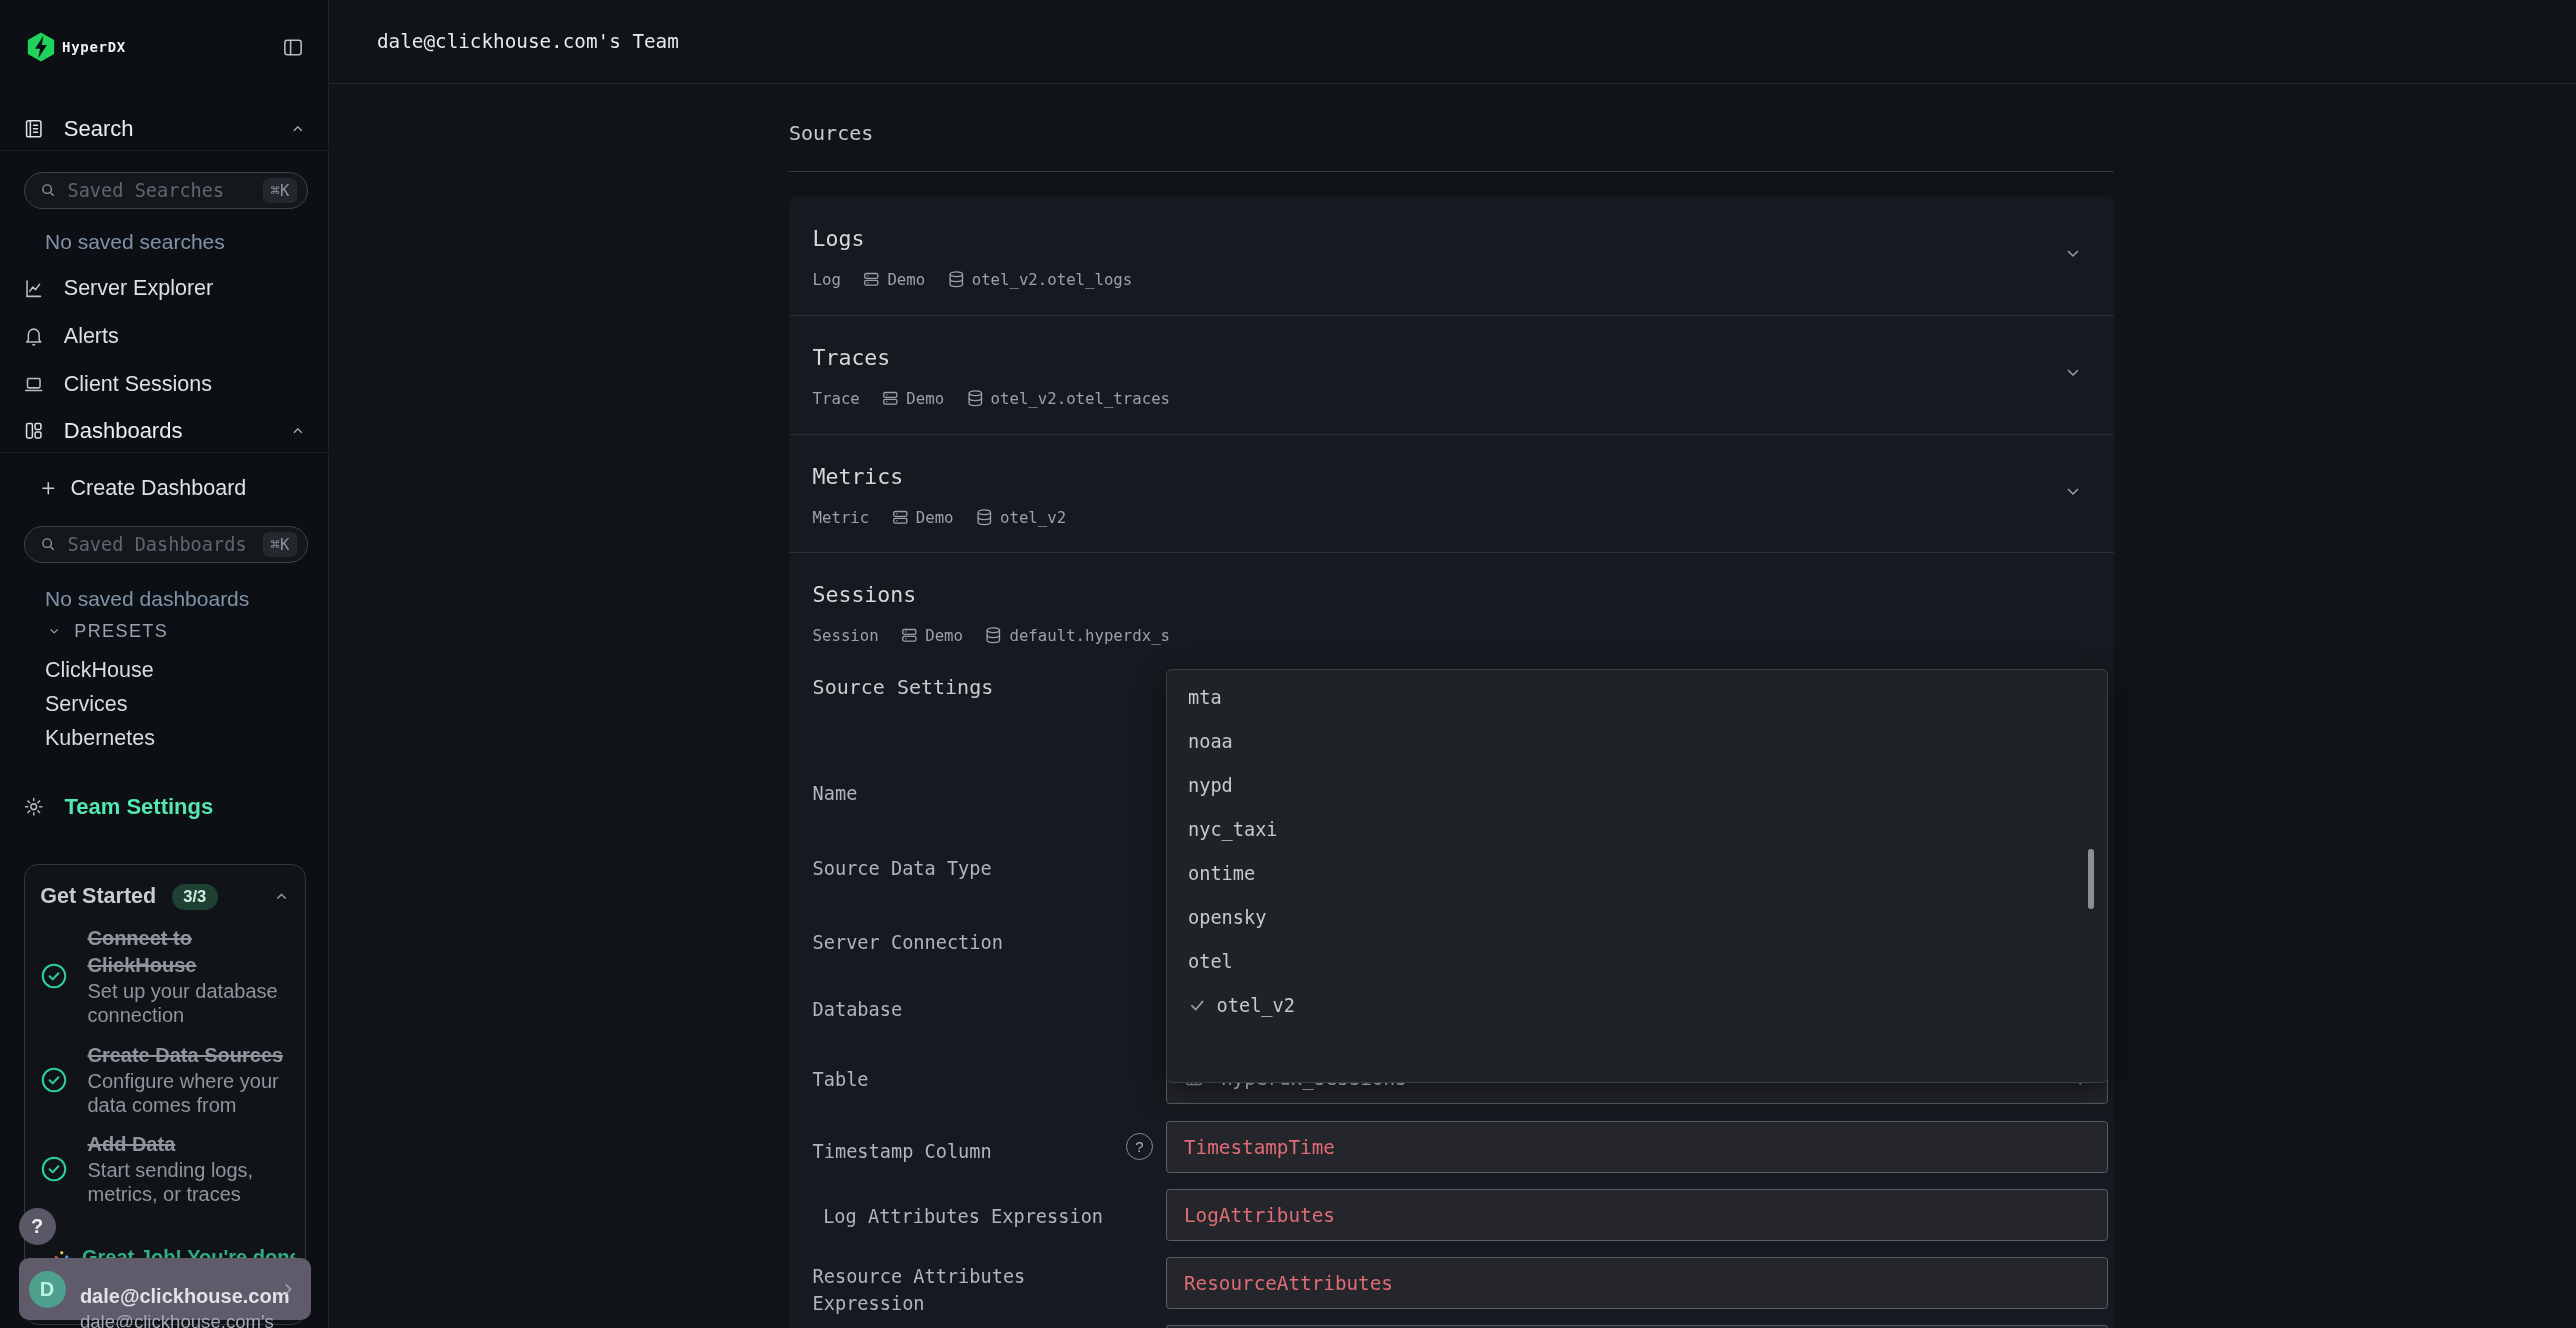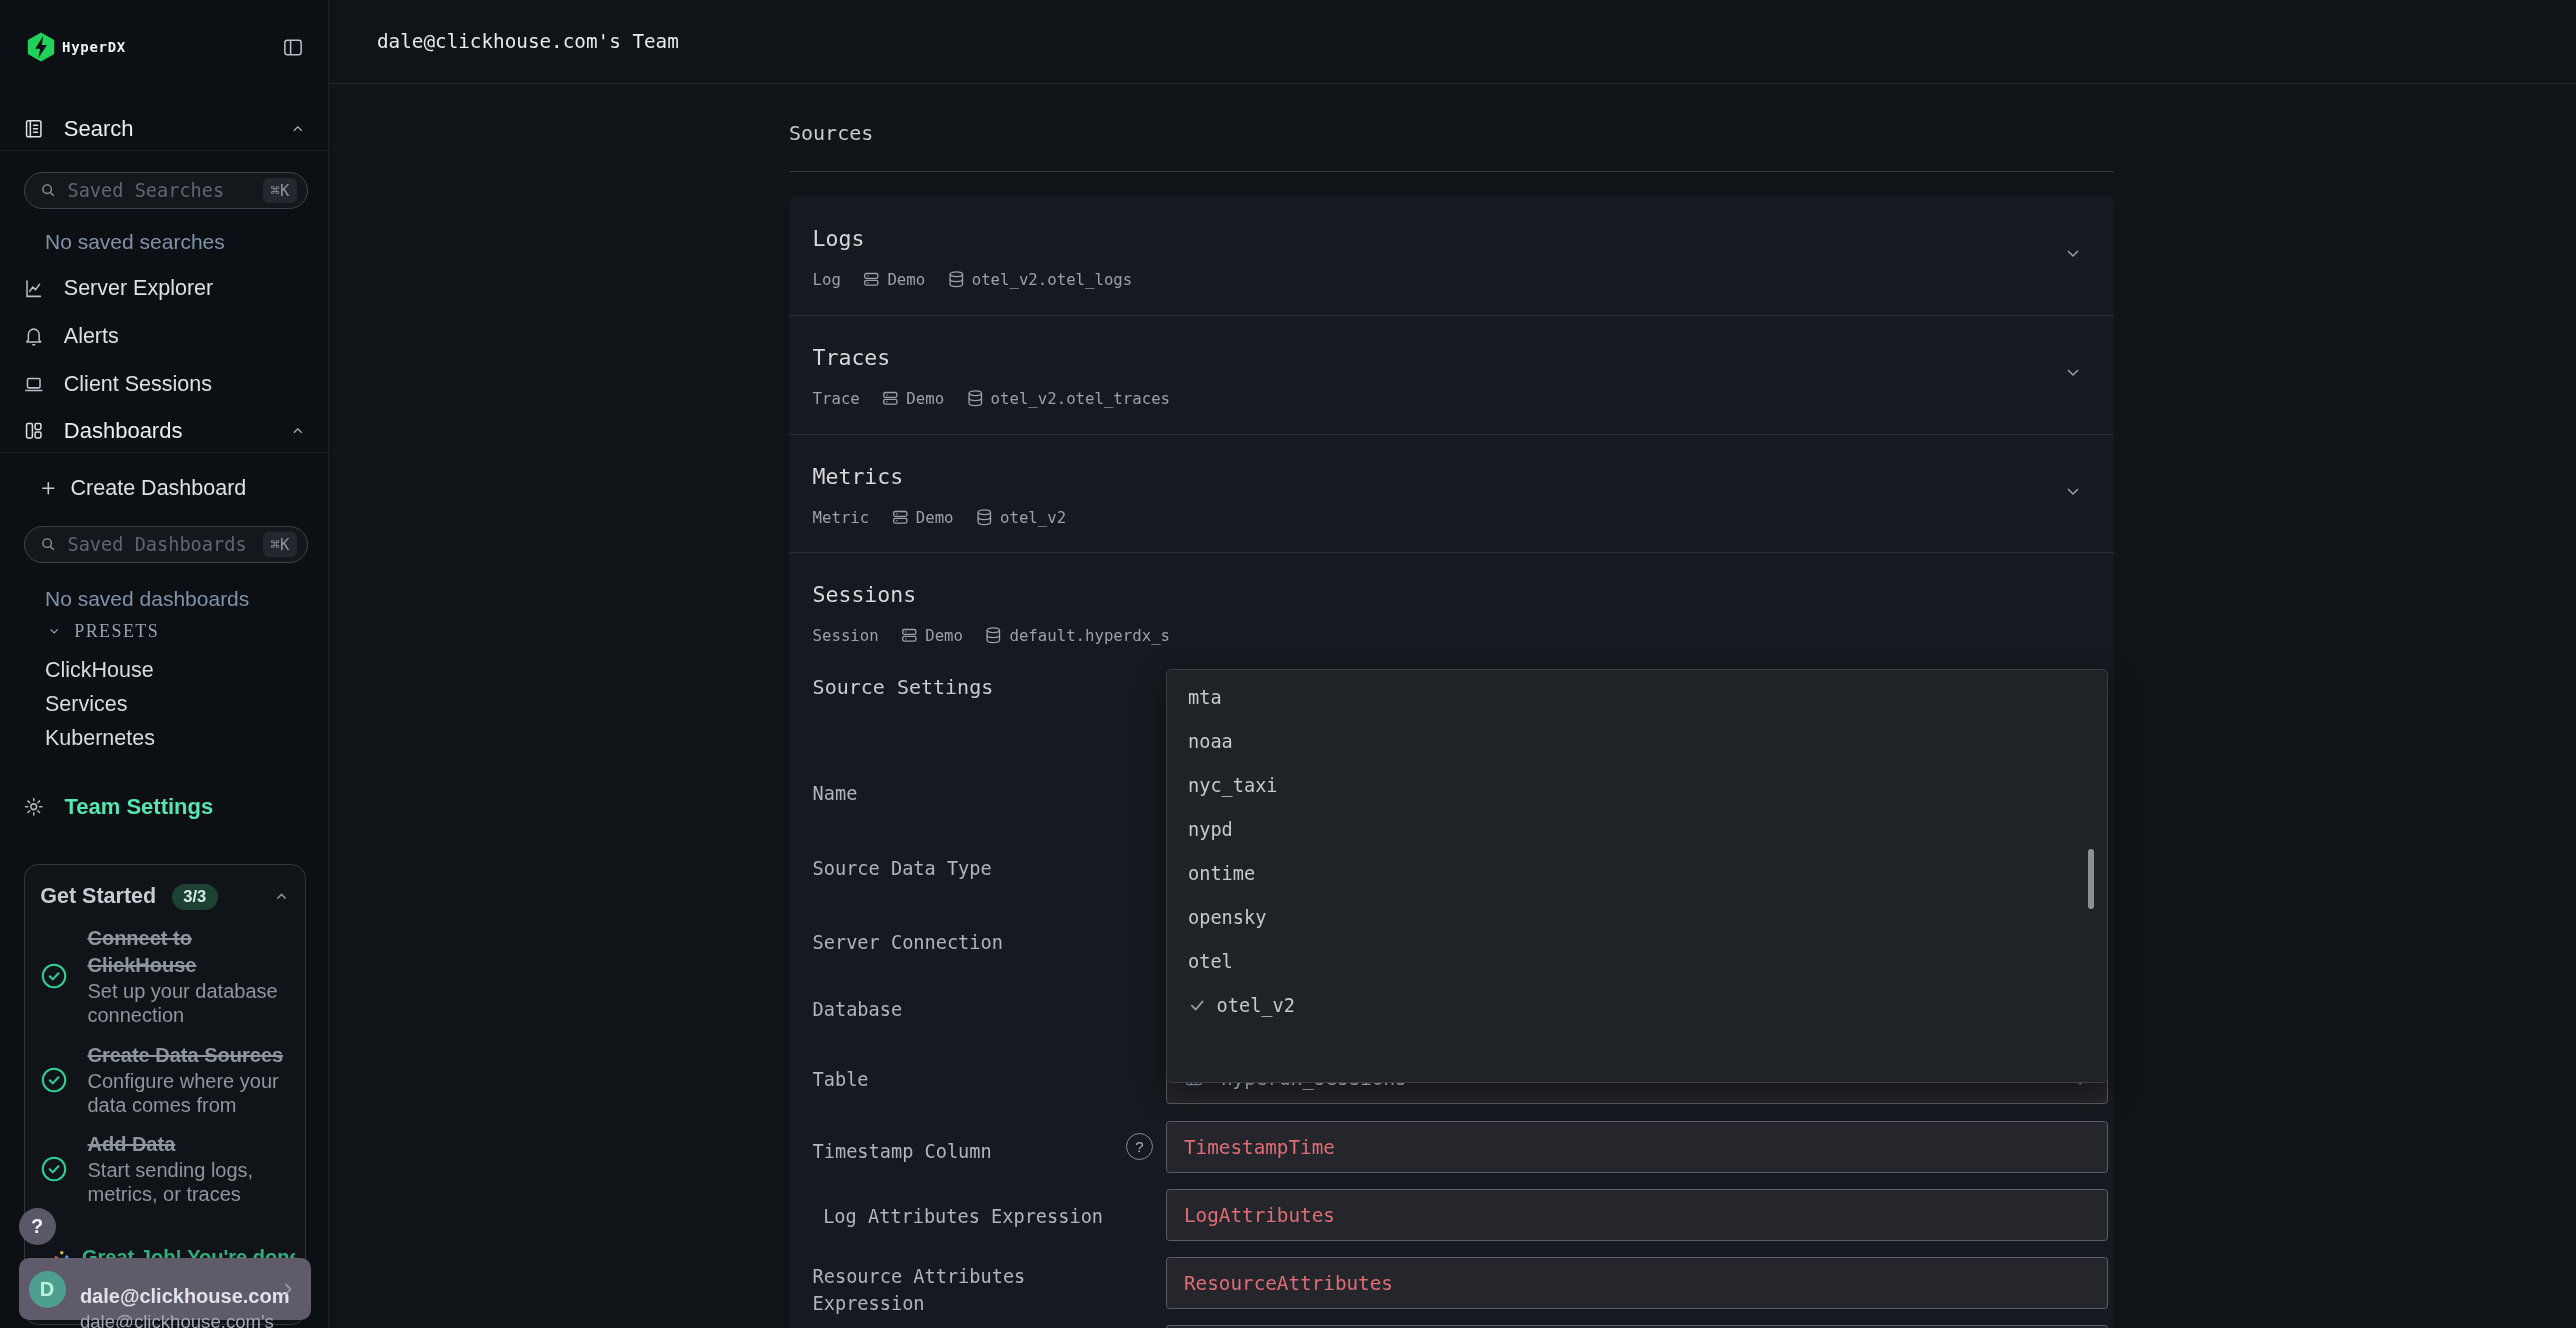--- a/index.html
+++ b/index.html
@@ -26,21 +26,21 @@
   .sec-row{position:absolute;left:0;width:329px;height:44px;display:flex;align-items:center;padding:0 23px;border-bottom:0.7px solid #1b1f24;color:var(--txt-side);}
   .sec-label{margin-left:19.3px;font-size:22px;color:#eceef1;}
   .sec-chev{margin-left:auto;color:#aeb4bc;}
   .pill{position:absolute;left:23.6px;width:284px;height:37px;border:0.7px solid #3f444c;border-radius:18.6px;background:var(--bg-pill);display:flex;align-items:center;padding:0 10px 0 14.3px;}
   .pill .ph-text{margin-left:10px;font-size:18.6px;color:var(--ph);}
   .kbd{margin-left:auto;background:#24272d;color:#8d939b;font-size:15.7px;border-radius:5.7px;padding:2.9px 7.2px;}
   .empty-note{position:absolute;left:45px;font-size:21px;color:var(--txt-bluish);}
   .nav-row{position:absolute;left:0;width:329px;height:47px;display:flex;align-items:center;padding:0 23px;color:#b9bfc7;cursor:pointer;}
   .nav-row .lbl{margin-left:19.3px;font-size:21.5px;color:var(--txt-side);}
   .preset-item{position:absolute;left:45px;font-size:21.5px;color:#d9dce0;cursor:pointer;}
-  .presets-hdr{position:absolute;left:47px;display:flex;align-items:center;color:#97a1af;cursor:pointer;font-family:Liberation Serif, serif;}
+  .presets-hdr{position:absolute;left:47px;display:flex;align-items:center;color:#97a1af;cursor:pointer;}
   .presets-hdr .t{margin-left:13px;font-size:18px;letter-spacing:1.4px;}
   .team-row{position:absolute;left:0;top:786px;width:329px;height:42px;display:flex;align-items:center;padding:0 23px;cursor:pointer;}
   .team-row .lbl{margin-left:20px;font-size:22px;font-weight:bold;color:var(--green);}
   .team-row .ic{color:#aeb4bc;}
 
   .gs-panel{position:absolute;left:23.6px;top:864px;width:282px;height:461px;border:0.7px solid #33363c;border-radius:14.3px;background:#101318;}
   .gs-head{position:absolute;left:15.7px;top:18.6px;width:250px;display:flex;align-items:center;}
   .gs-title{font-size:21.5px;font-weight:bold;color:#c8ccd2;}
   .gs-badge{margin-left:15.7px;background:var(--badge-bg);color:var(--badge-tx);font-weight:bold;font-size:16.5px;border-radius:13px;padding:3.6px 11.4px;}
   .gs-chev{margin-left:auto;color:#868e96;cursor:pointer;}
@@ -519,24 +519,24 @@
       <div class="next-input"></div>
 
       <div class="dropdown mono">
         <div class="dd-item">
             <span>mta</span>
           </div>
         <div class="dd-item">
             <span>noaa</span>
           </div>
         <div class="dd-item">
+            <span>nypd</span>
+          </div>
+        <div class="dd-item">
             <span>nyc_taxi</span>
-          </div>
-        <div class="dd-item">
-            <span>nypd</span>
           </div>
         <div class="dd-item">
             <span>ontime</span>
           </div>
         <div class="dd-item">
             <span>opensky</span>
           </div>
         <div class="dd-item">
             <span>otel</span>
           </div>

